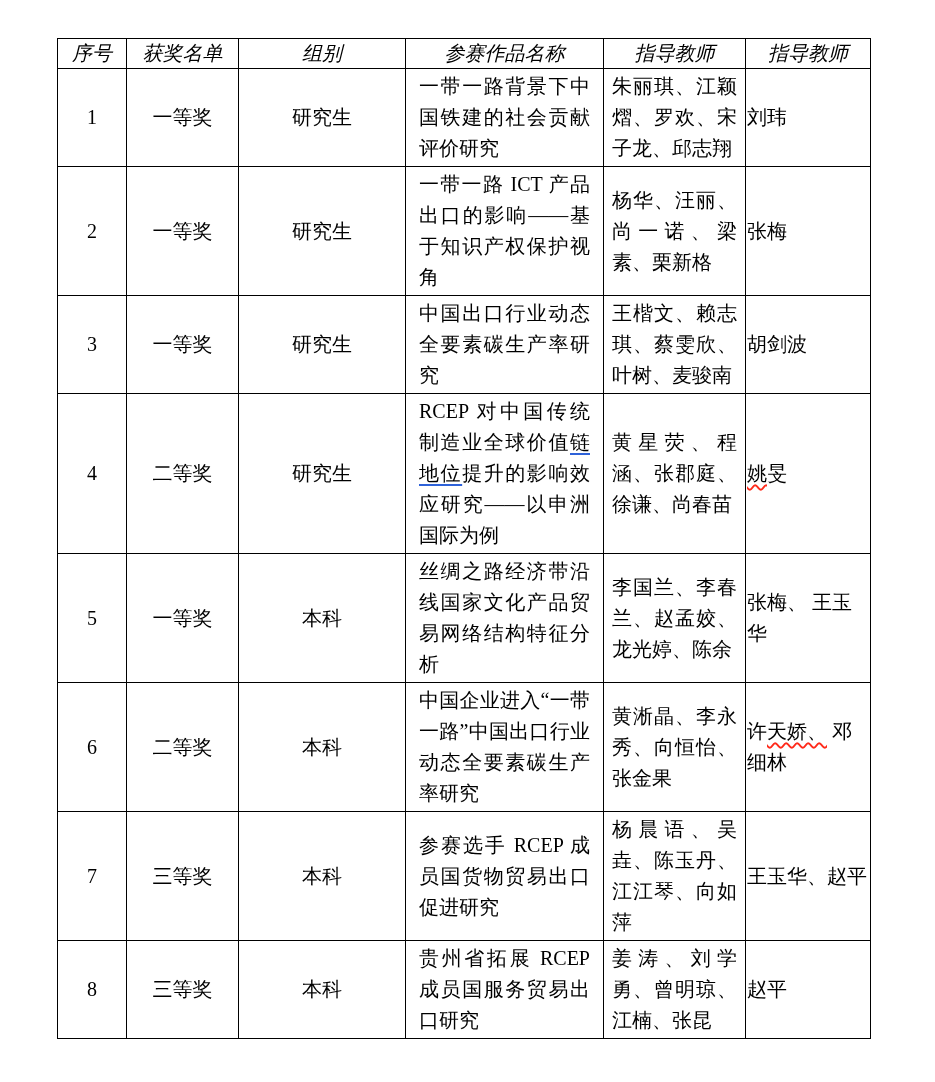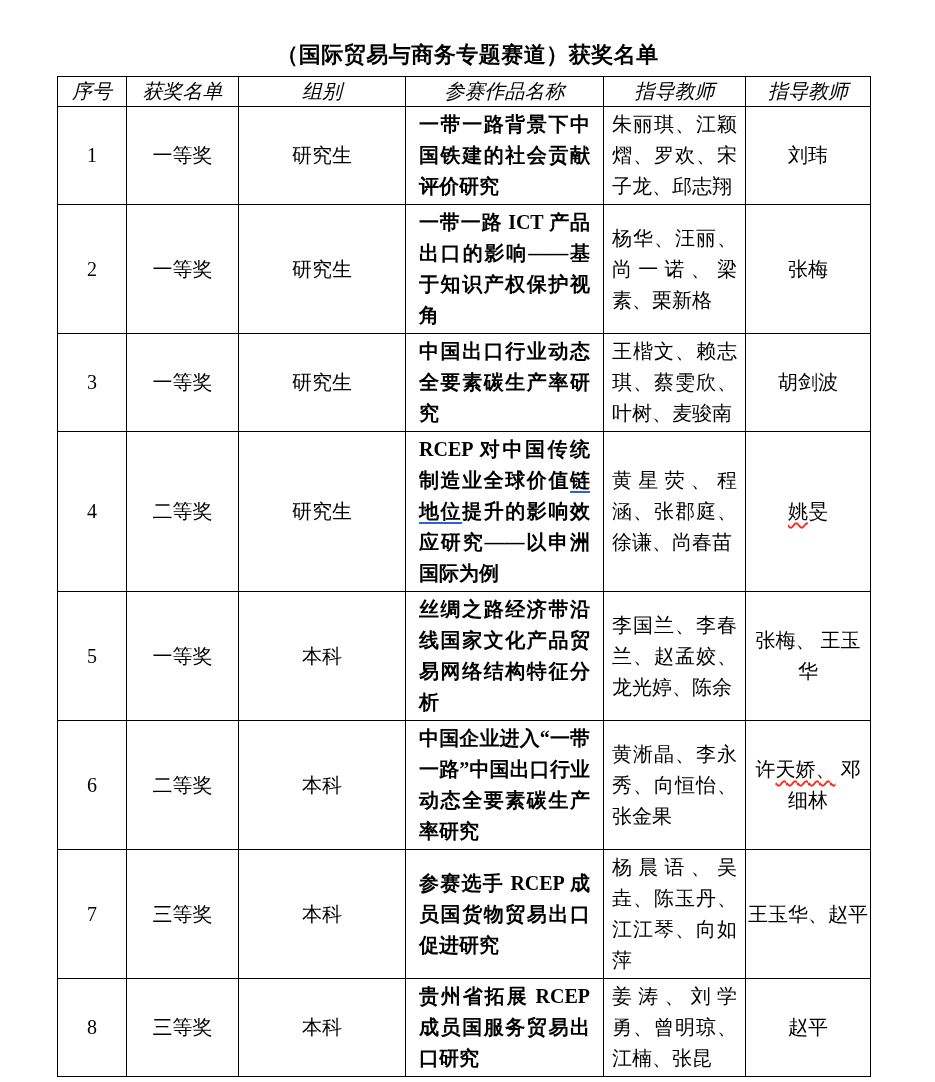--- a/index.html
+++ b/index.html
@@ -36,23 +36,23 @@
     font-size:20px;
     font-weight:normal;
     vertical-align:middle;
     line-break:strict;
     overflow:hidden;
   }
   .award-table thead tr{height:30px;}
   .award-table th{text-align:center;padding:0 2px;font-style:italic;}
   .award-table td{line-height:31px;}
   td.c-no,td.c-award,td.c-group{text-align:center;padding:0 2px;}
-  td.c-work{text-align:justify;padding:2px 13px;font-weight:bold;}
+  td.c-work{text-align:justify;padding:2px 13px;}
   td.c-part{text-align:justify;padding:2px 8px;margin-top:30px;}
-  td.c-teacher{text-align:center;padding:0 1px;font-family:Liberation Serif, serif;}
+  td.c-teacher{padding:0 1px;font-family:Liberation Serif, serif;}
   tr.r0{height:93px;}
   tr.r1{height:127px;}
   tr.r2{height:97px;}
   tr.r3{height:158px;}
   tr.r4{height:124px;}
   tr.r5{height:123px;}
   tr.r6{height:126px;}
   tr.r7{height:93px;}
   .link-underline{
     text-decoration:underline;
@@ -65,21 +65,20 @@
     text-decoration:underline wavy var(--wavy-color);
     text-decoration-thickness:1.5px;
     text-underline-offset:4px;
     text-decoration-skip-ink:none;
   }
 </style>
 </head>
 <body>
 
 <div class="doc-title">
-  <div>（国际贸易与商务专题赛道）获奖名单</div>
 </div>
 
 <table class="award-table">
   <colgroup>
     <col style="width:69px">
     <col style="width:112px">
     <col style="width:167px">
     <col style="width:198px">
     <col style="width:142px">
     <col style="width:125px">

